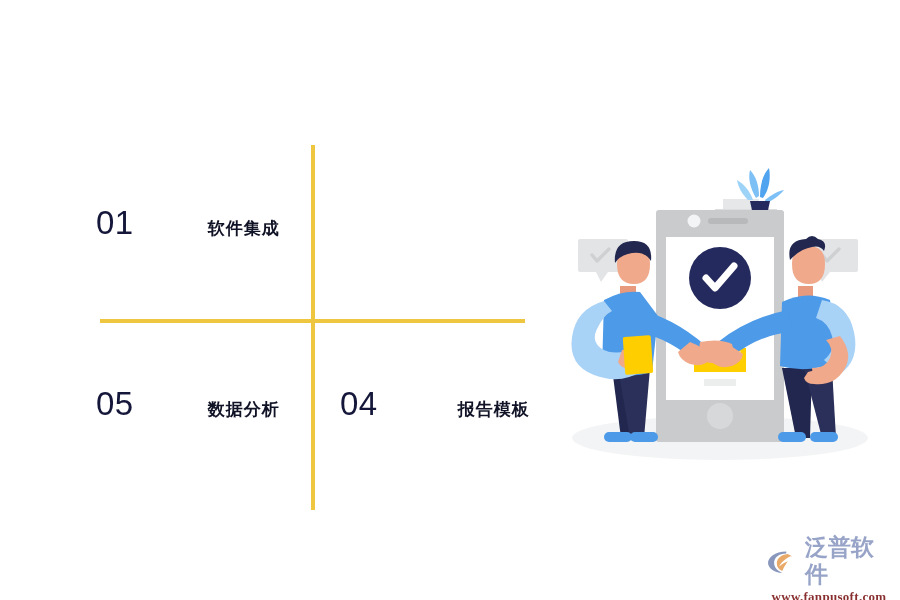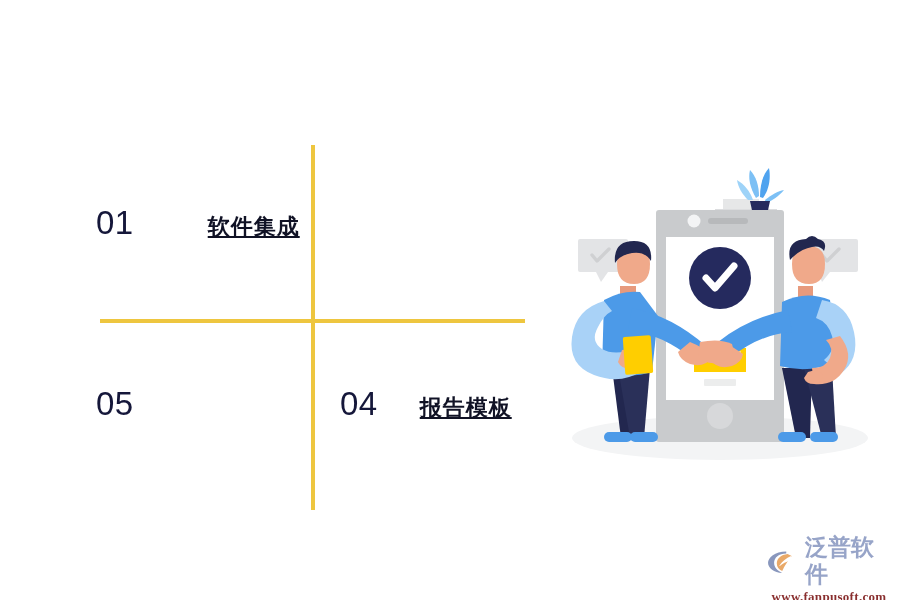--- a/index.html
+++ b/index.html
@@ -38,35 +38,34 @@
     white-space: nowrap;
   }
   .item-num {
     font-size: 33px;
     font-weight: 300;
     color: #15173a;
     letter-spacing: 0.5px;
     font-family: "Liberation Sans", "DejaVu Sans", sans-serif;
   }
   .item-label {
-    font-size: 22px;
+    font-size: 17px;
     font-weight: 700;
     color: #101225;
     letter-spacing: 1px;
     font-family: "Liberation Sans", "DejaVu Sans", sans-serif;
-    text-decoration: underline;
   }
   #item-0 { left: 96px;  top: 204px; }
   #item-0 .item-label { margin-left: 74px; }
   #item-1 { left: 96px;  top: 385px; }
   #item-1 .item-label { margin-left: 74px; }
   #item-2 { left: 357px; top: 204px; }
   #item-2 .item-label { margin-left: 62px; }
   #item-3 { left: 340px; top: 385px; }
-  #item-3 .item-label { margin-left: 42px; }
+  #item-3 .item-label { margin-left: 80px; }
 
   
   .illustration {
     position: absolute;
     left: 560px; top: 160px;
     width: 320px; height: 320px;
   }
   .illustration svg { display: block; width: 100%; height: 100%; }
 
   
@@ -111,20 +110,21 @@
   <div class="divider-v"></div>
   <div class="divider-h"></div>
 
   <div class="item" id="item-0">
     <span class="item-num">01</span>
     <span class="item-label">软件集成</span>
   </div>
 
   <div class="item" id="item-1">
     <span class="item-num">05</span>
+    <span class="item-label">数据分析</span>
   </div>
 
 
   <div class="item" id="item-3">
     <span class="item-num">04</span>
     <span class="item-label">报告模板</span>
   </div>
 
   <div class="illustration">
     <svg viewBox="0 0 320 320" xmlns="http://www.w3.org/2000/svg">

